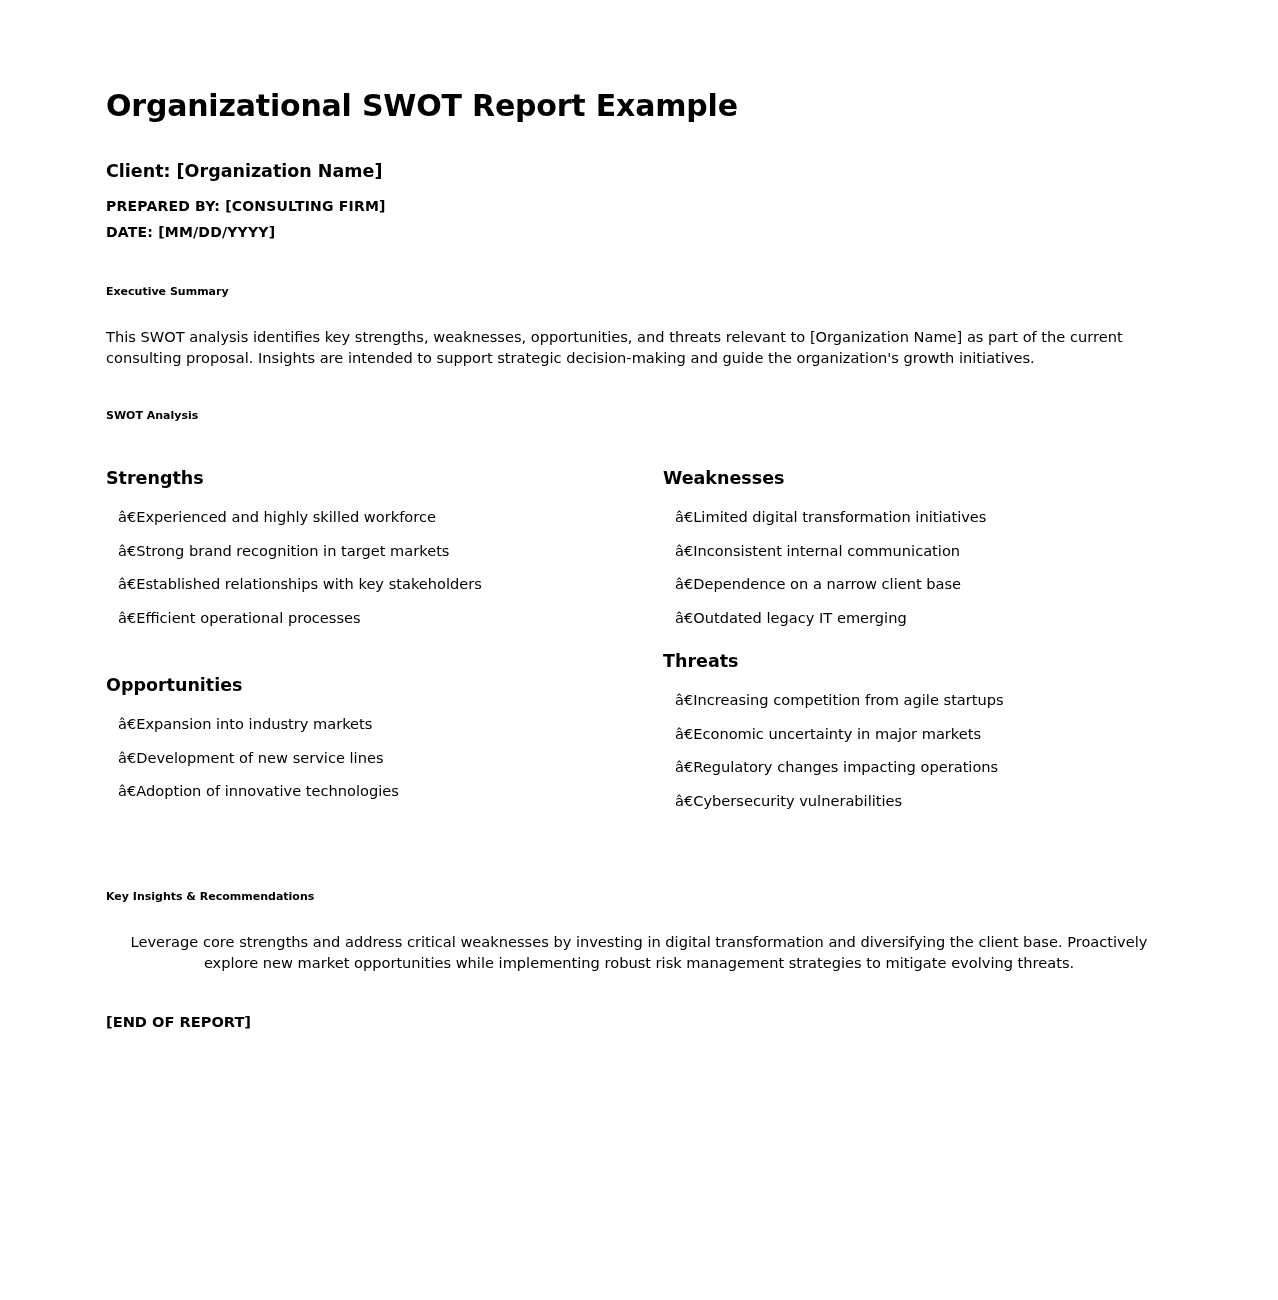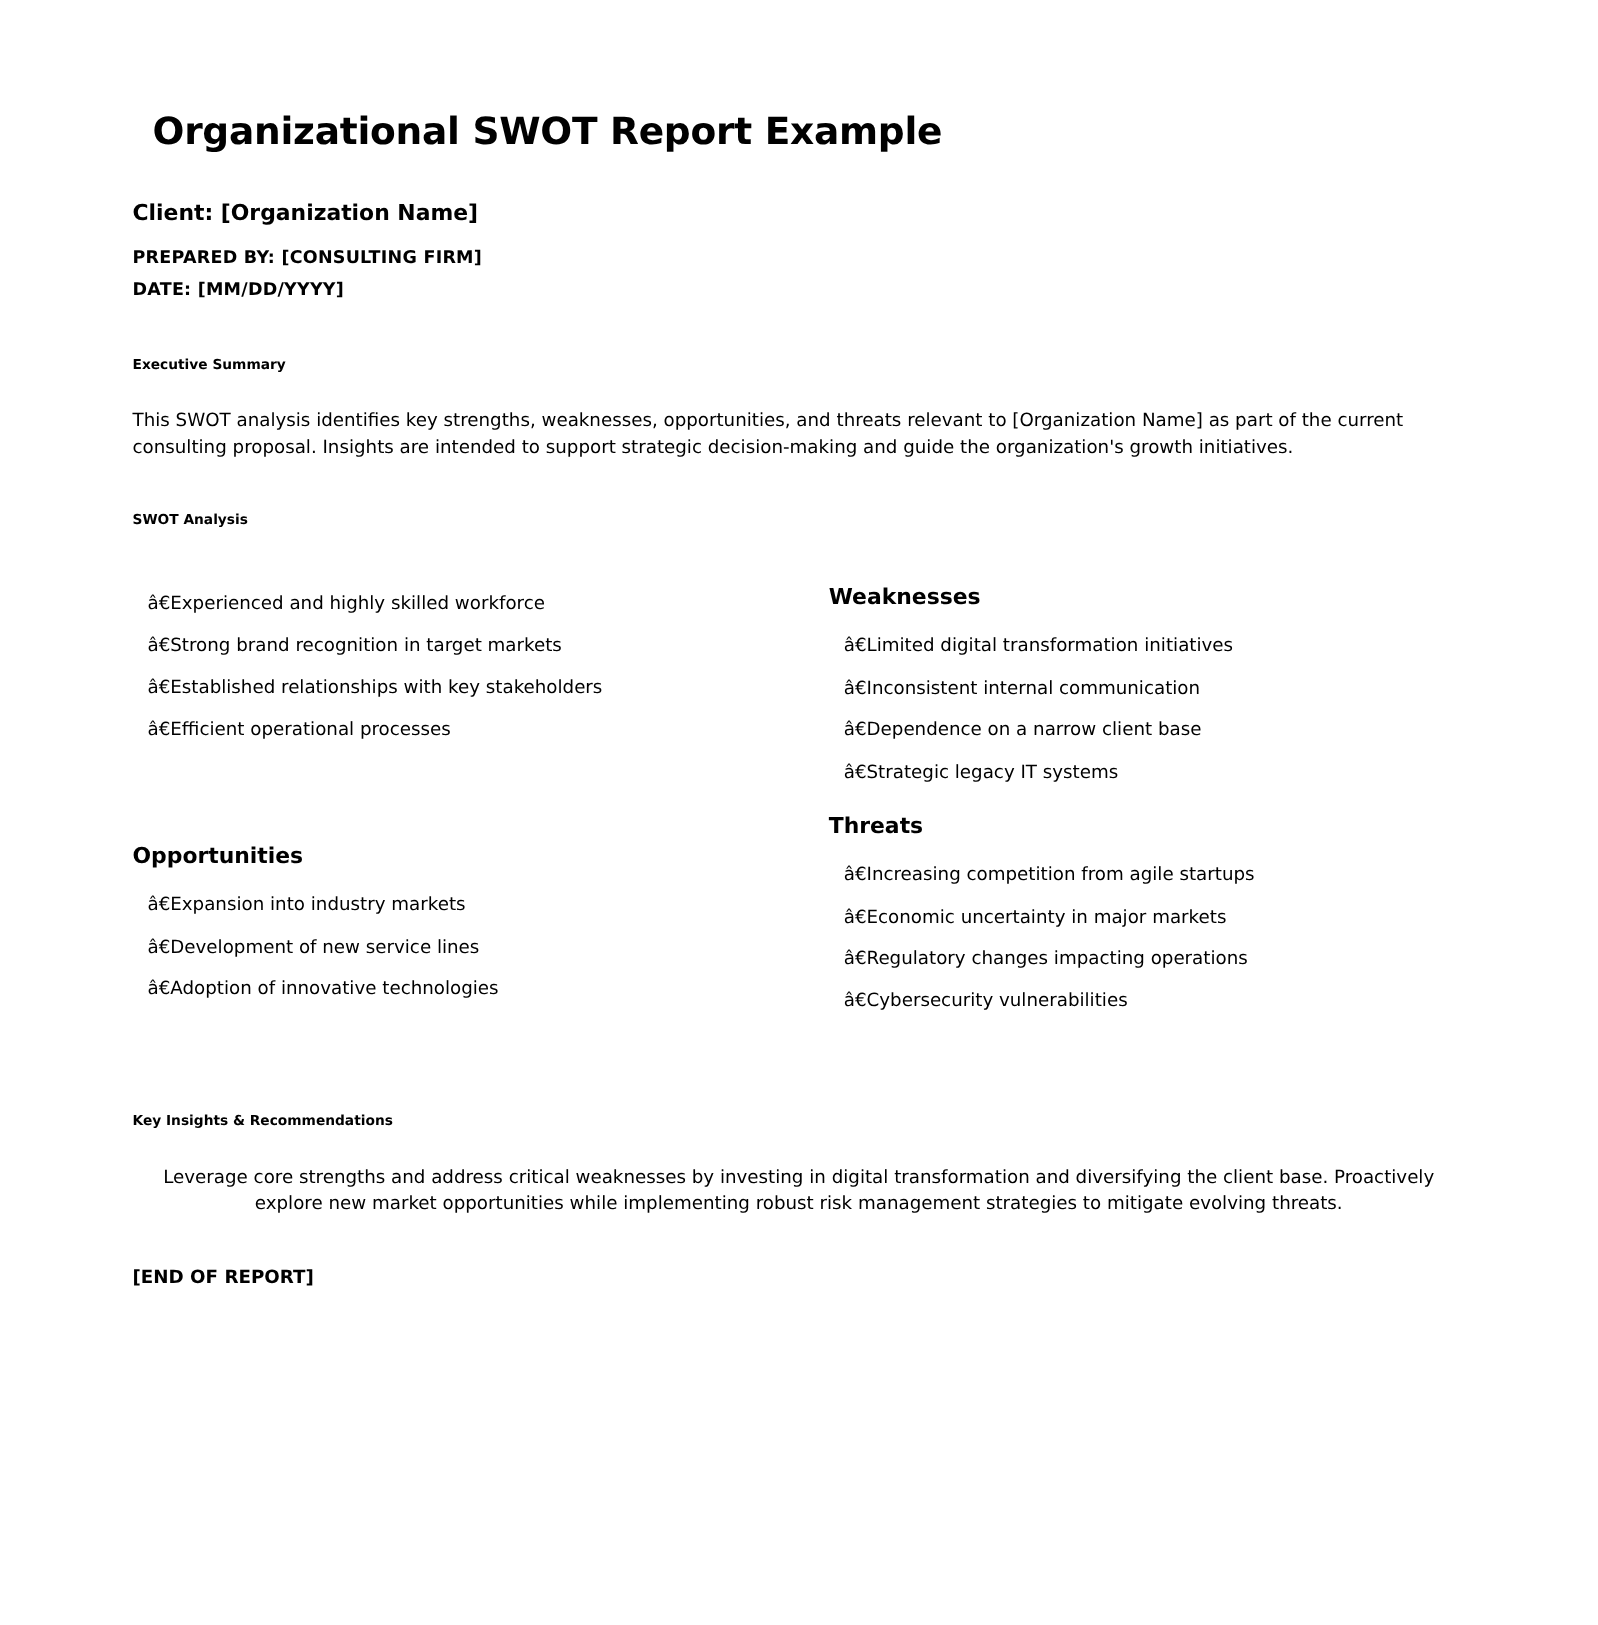--- a/index.html
+++ b/index.html
@@ -17,21 +17,21 @@
     }
     .page {
       position: absolute;
       left: 106px;
       top: 0;
       width: 1066px;
     }
     .title {
       position: absolute;
       top: 88px;
-      left: 16px;
+      left: 0;
       margin: 0;
       font-size: 30px;
       font-weight: bold;
       letter-spacing: -0.2px;
       white-space: nowrap;
     }
     .client {
       position: absolute;
       top: 161px;
       left: 0;
@@ -129,35 +129,36 @@
   <h3 class="client">Client: [Organization Name]</h3>
   <p class="meta prepared">PREPARED BY: [CONSULTING FIRM]</p>
   <p class="meta date">DATE: [MM/DD/YYYY]</p>
 
   <h2 class="h2 exec-h">Executive Summary</h2>
   <p class="para exec-p">This SWOT analysis identifies key strengths, weaknesses, opportunities, and threats relevant to [Organization Name] as part of the current consulting proposal. Insights are intended to support strategic decision-making and guide the organization's growth initiatives.</p>
 
   <h2 class="h2 swot-h">SWOT Analysis</h2>
 
   <div class="quad q-strengths">
+    <h3 class="qh">Strengths</h3>
     <ul>
       <li><span class="bullet-prefix">â€</span><span>Experienced and highly skilled workforce</span></li>
       <li><span class="bullet-prefix">â€</span><span>Strong brand recognition in target markets</span></li>
       <li><span class="bullet-prefix">â€</span><span>Established relationships with key stakeholders</span></li>
       <li><span class="bullet-prefix">â€</span><span>Efficient operational processes</span></li>
     </ul>
   </div>
 
   <div class="quad q-weaknesses">
     <h3 class="qh">Weaknesses</h3>
     <ul>
       <li><span class="bullet-prefix">â€</span><span>Limited digital transformation initiatives</span></li>
       <li><span class="bullet-prefix">â€</span><span>Inconsistent internal communication</span></li>
       <li><span class="bullet-prefix">â€</span><span>Dependence on a narrow client base</span></li>
-      <li><span class="bullet-prefix">â€</span><span>Strategic legacy IT systems</span></li>
+      <li><span class="bullet-prefix">â€</span><span>Outdated legacy IT emerging</span></li>
     </ul>
   </div>
 
   <div class="quad q-opportunities">
     <h3 class="qh">Opportunities</h3>
     <ul>
       <li><span class="bullet-prefix">â€</span><span>Expansion into industry markets</span></li>
       <li><span class="bullet-prefix">â€</span><span>Development of new service lines</span></li>
       <li><span class="bullet-prefix">â€</span><span>Adoption of innovative technologies</span></li>
     </ul>

